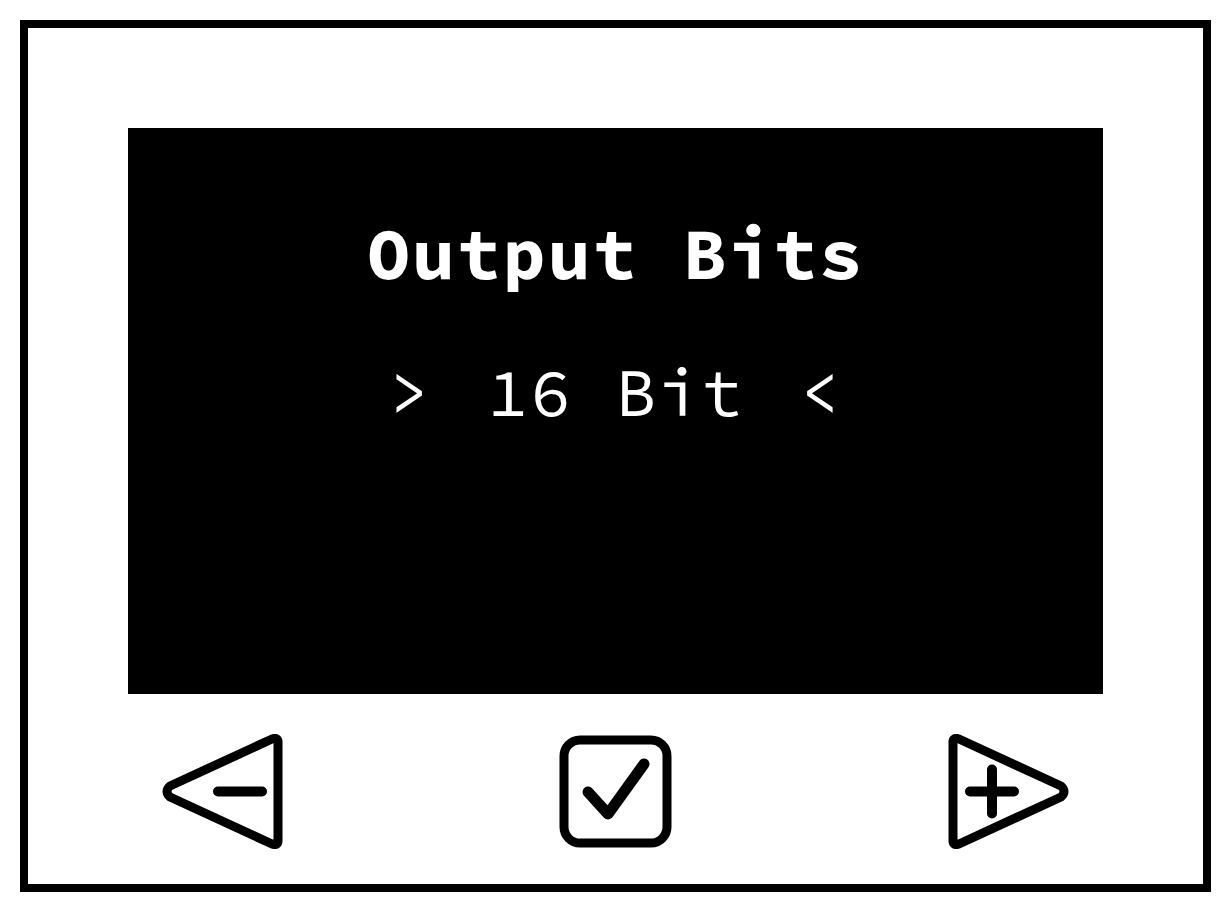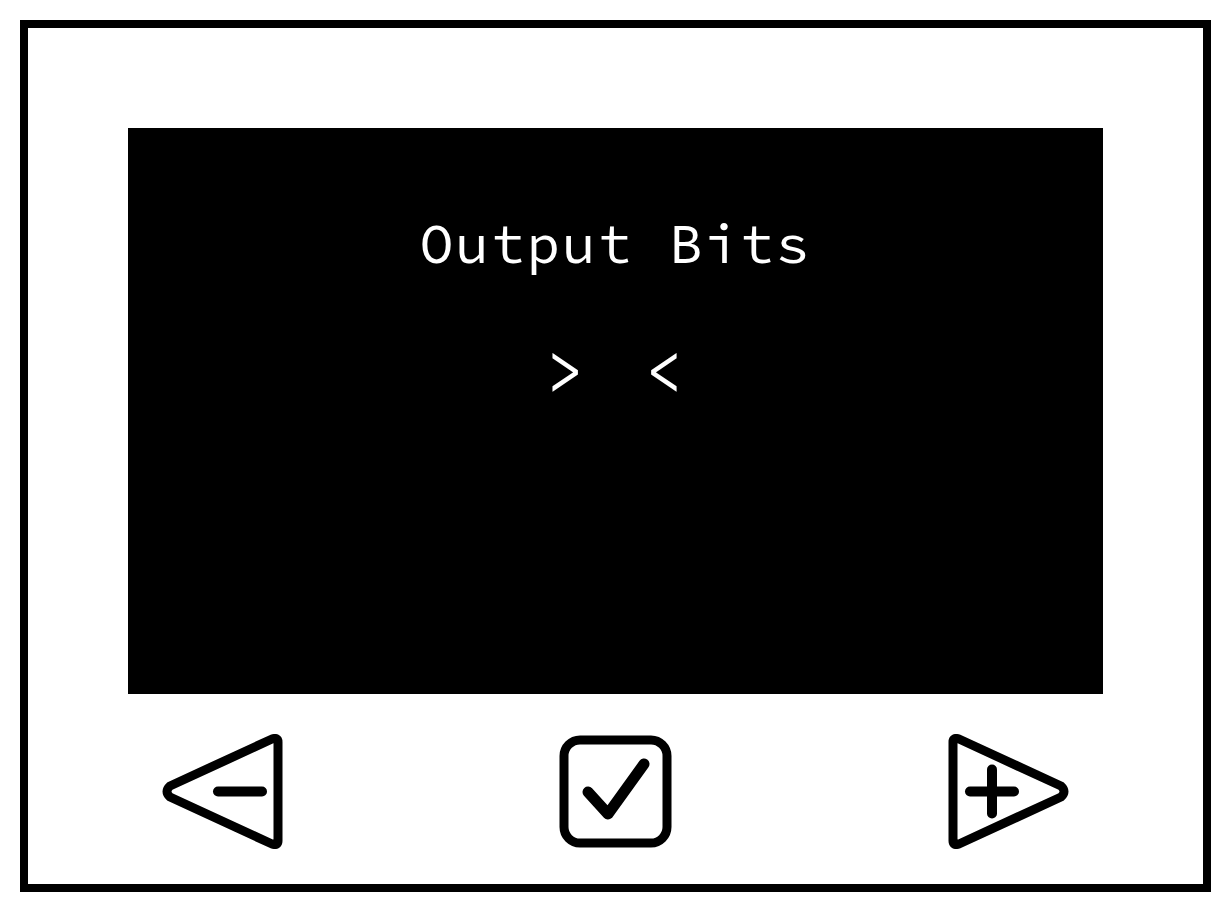--- a/index.html
+++ b/index.html
@@ -32,22 +32,22 @@
       flex: 1;
       display: flex;
       flex-direction: column;
       align-items: center;
       justify-content: flex-start;
       padding-top: 80px;
       gap: 50px;
     }
     
     .screen-title {
-      font-size: 56px;
-      font-weight: 400;
+      font-size: 72px;
+      font-weight: 700;
       letter-spacing: 2px;
     }
     
     .selection-row {
       display: flex;
       align-items: center;
       gap: 55px;
       font-size: 68px;
       font-weight: 400;
       letter-spacing: 2px;
@@ -68,20 +68,21 @@
   </style>
 </head>
 <body>
 
 <div class="device-frame">
 
   <div class="lcd-screen">
     <div class="screen-title">Output Bits</div>
     <div class="selection-row">
       <span>&gt;</span>
+      <span>16 Bit</span>
       <span>&lt;</span>
     </div>
   </div>
 
   <div class="button-row">
 
     <div>
       <svg width="135" height="115" viewBox="0 0 135 115">
         <path d="M120 8 L120 107 Q120 112 114 110 L12 63 Q6 57.5 12 52 L114 5 Q120 3 120 8 Z" fill="#ffffff" stroke="#000000" stroke-width="9" stroke-linejoin="round"></path>
         <line x1="60" y1="57.5" x2="104" y2="57.5" stroke="#000000" stroke-width="10" stroke-linecap="round"></line>

